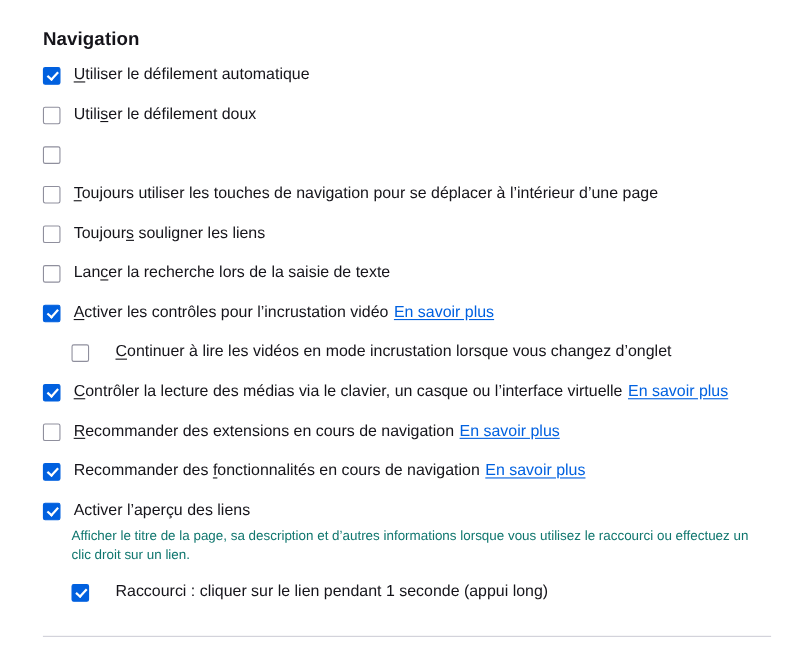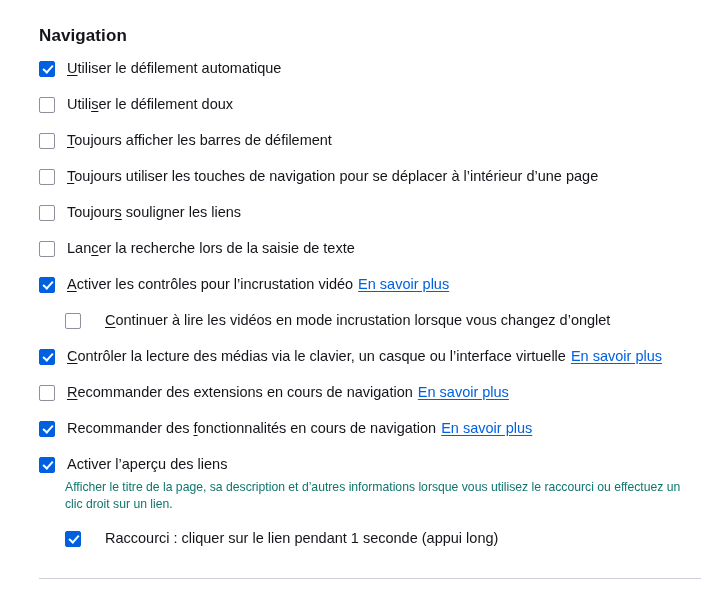--- a/index.html
+++ b/index.html
@@ -134,21 +134,20 @@
       <div class="row">
         <span class="cb checked"></span>
         <span class="label"><span class="ak">U</span><span>tiliser le défilement automatique</span></span>
       </div>
       <div class="row">
         <span class="cb"></span>
         <span class="label"><span>Utili</span><span class="ak">s</span><span>er le défilement doux</span></span>
       </div>
       <div class="row">
         <span class="cb"></span>
-        <span class="label"><span class="ak">T</span><span>oujours afficher les barres de défilement</span></span>
       </div>
       <div class="row">
         <span class="cb"></span>
         <span class="label"><span class="ak">T</span><span>oujours utiliser les touches de navigation pour se déplacer à l’intérieur d’une page</span></span>
       </div>
       <div class="row">
         <span class="cb"></span>
         <span class="label"><span>Toujour</span><span class="ak">s</span><span> souligner les liens</span></span>
       </div>
       <div class="row">

